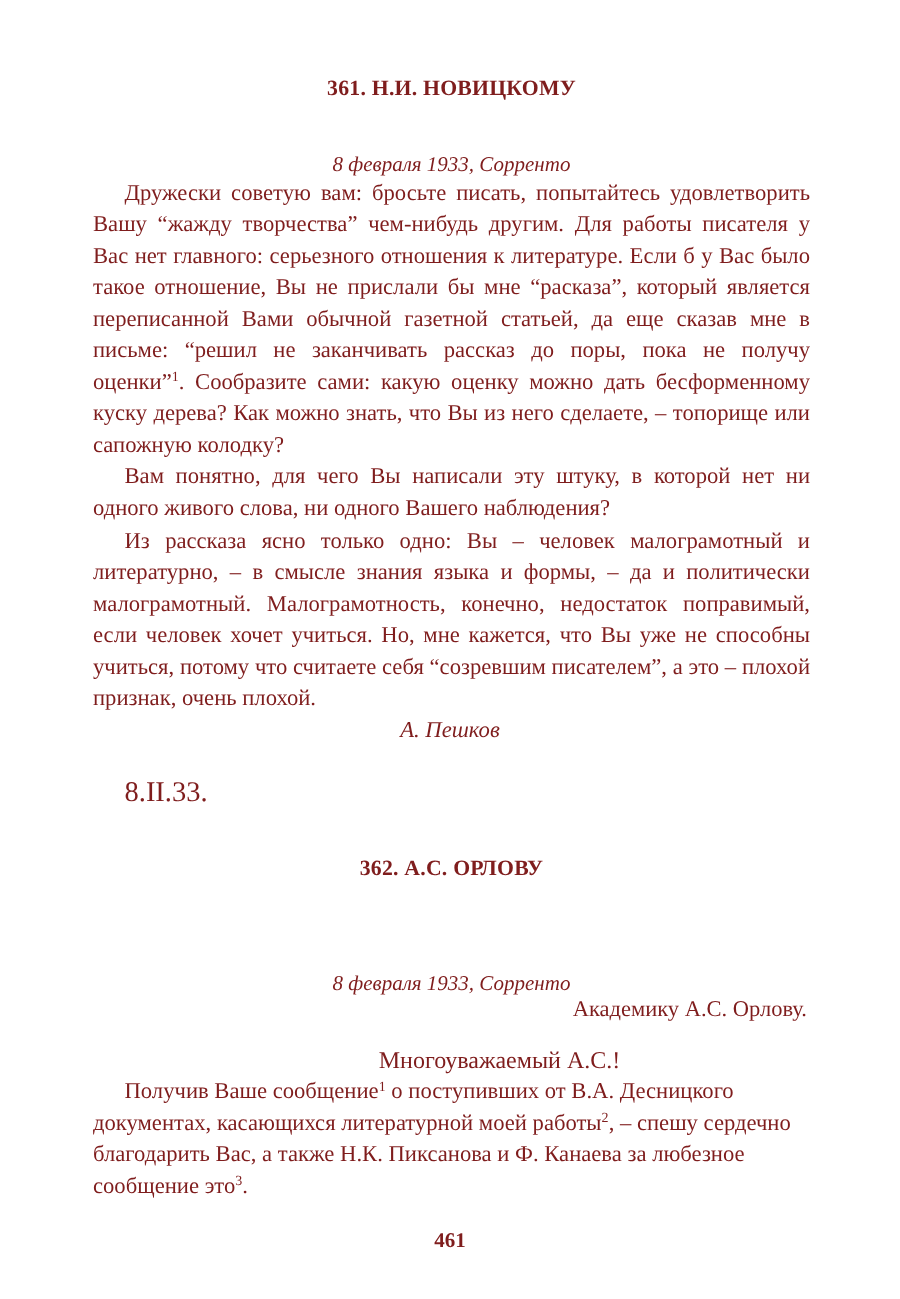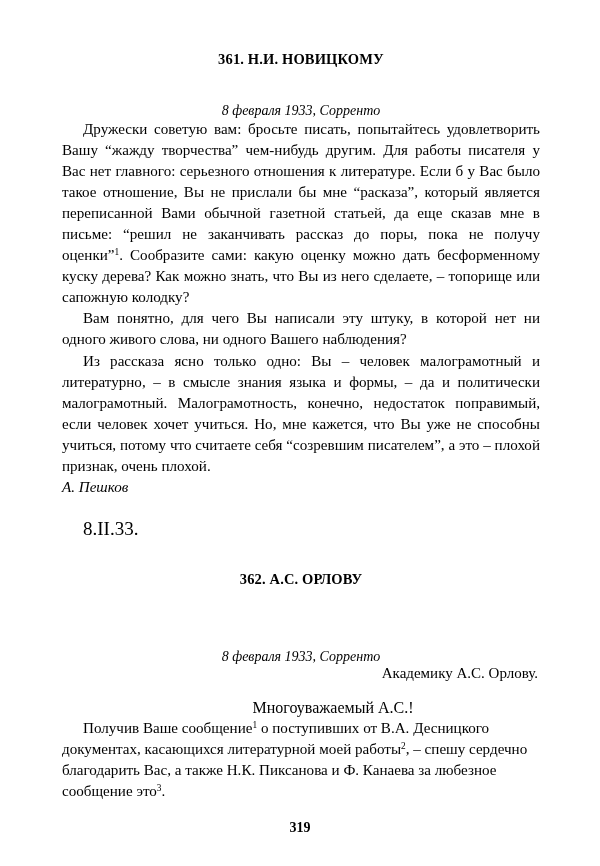--- a/index.html
+++ b/index.html
@@ -8,21 +8,21 @@
     background: #ffffff;
   }
   .page {
     position: relative;
     width: 600px;
     height: 866px;
     background: #ffffff;
     margin: 0 auto;
     overflow: hidden;
     font-family: "Liberation Serif", "DejaVu Serif", serif;
-    color: #000000;
+    color: #7f1d1d;
     -webkit-font-smoothing: antialiased;
   }
   .content {
     position: absolute;
     left: 62px;
     top: 0;
     width: 478px;
   }
 
   
@@ -54,21 +54,21 @@
   }
   .para.last-left { text-align: left; }
 
   sup {
     font-size: 0.62em;
     line-height: 0;
     vertical-align: 0.52em;
   }
 
   .signature {
-    text-align: left;
+    text-align: center;
     font-style: italic;
     font-size: 15.1px;
     line-height: 21.05px;
     padding-right: 2px;
   }
   .datestamp {
     text-align: left;
     font-size: 19px;
     line-height: 21.05px;
     padding-left: 21px;
@@ -131,14 +131,14 @@
 
     <div class="pos" style="top:663px;">
       <div class="addressee">Академику А.С. Орлову.</div>
       <div style="height:13px;"></div>
       <div class="salutation">Многоуважаемый А.С.!</div>
       <p class="para last-left">Получив Ваше сообщение<sup>1</sup> о поступивших от В.А. Десницкого документах, касающихся литературной моей работы<sup>2</sup>, – спешу сердечно благодарить Вас, а также Н.К. Пиксанова и Ф. Канаева за любезное сообщение это<sup>3</sup>.</p>
     </div>
 
   </div>
 
-  <div class="page-number" style="top:820px;">319</div>
+  <div class="page-number" style="top:820px;">461</div>
 </div>
 
 </body></html>

